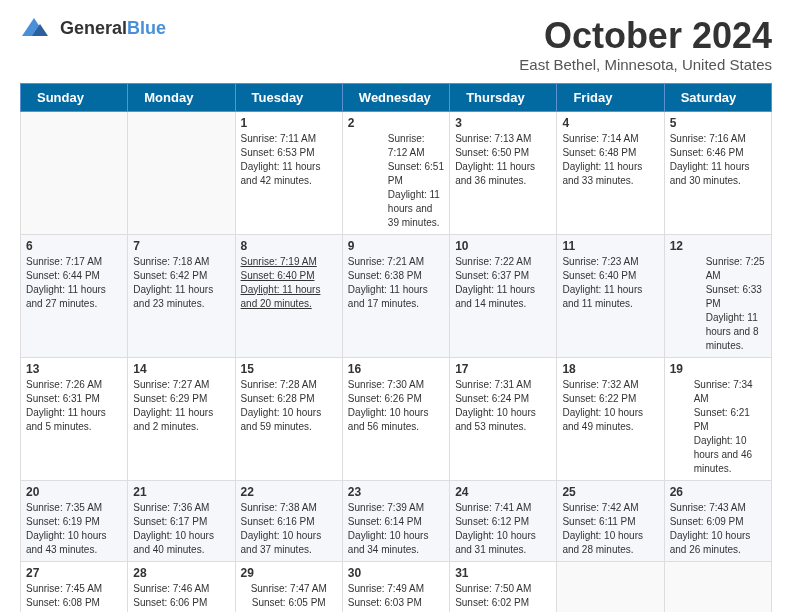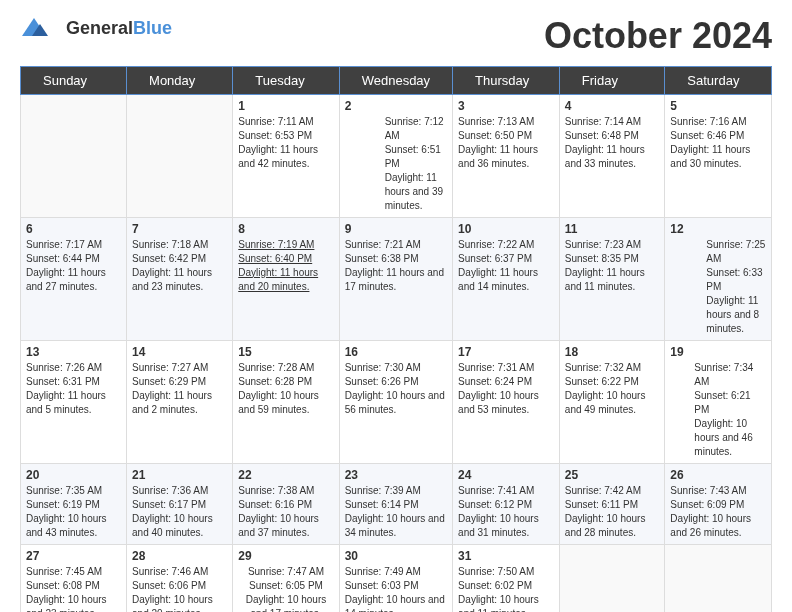--- a/index.html
+++ b/index.html
@@ -12,21 +12,21 @@
     }
     .header {
       display: flex;
       justify-content: space-between;
       align-items: flex-start;
       margin-bottom: 10px;
     }
     .logo {
       display: flex;
       align-items: center;
-      gap: 18px;
+      gap: 12px;
       justify-content: space-between;
     }
     .logo-text-general {
       font-size: 18px;
       font-weight: bold;
       color: #333;
     }
     .logo-text-blue {
       font-size: 18px;
       font-weight: bold;
@@ -48,25 +48,25 @@
     .subtitle {
       font-size: 15px;
       color: #555;
     }
     .calendar {
       width: 100%;
       border-collapse: collapse;
       border: 1px solid #ccc;
     }
     .calendar th {
-      background: #404040;
+      background: #0369a1;
       color: #fff;
       font-size: 13px;
-      font-weight: normal;
-      padding: 6px 22px;
+      font-weight: bold;
+      padding: 6px 16px;
       text-align: left;
       border: 1px solid #5a8fd1;
     }
     .calendar td {
       vertical-align: top;
       border: 1px solid #ddd;
       padding: 4px 5px;
       width: calc(100% / 7);
       min-height: 80px;
       font-size: 10.5px;
@@ -105,20 +105,21 @@
       <polygon points="20,8 28,20 12,20" fill="#2c5f9e"></polygon>
     </svg>
     <div>
       <div>
         <span class="logo-text-general">General</span><span class="logo-text-blue">Blue</span>
       </div>
     </div>
   </div>
   <div class="title-block">
     <div class="main-title">October 2024</div>
+    <div class="subtitle">East Bethel, Minnesota, United States</div>
   </div>
 </div>
 
 <table class="calendar">
   <thead>
     <tr>
     <th>Sunday</th>
         <th>Monday</th>
         <th>Tuesday</th>
         <th>Wednesday</th>
@@ -189,21 +190,21 @@
         </td>
         <td>
           <span class="day-number">10</span>
           <div class="day-info" style="white-space: pre-line;">Sunrise: 7:22 AM
 Sunset: 6:37 PM
 Daylight: 11 hours and 14 minutes.</div>
         </td>
         <td>
           <span class="day-number">11</span>
           <div class="day-info" style="white-space: pre-line;">Sunrise: 7:23 AM
-Sunset: 8:35 PM
+Sunset: 6:40 PM
 Daylight: 11 hours and 11 minutes.</div>
         </td>
         <td>
           <span class="day-number">12</span>
           <div class="day-info" style="white-space: pre-line; margin-left: 36px;">Sunrise: 7:25 AM
 Sunset: 6:33 PM
 Daylight: 11 hours and 8 minutes.</div>
         </td>
       </tr>
       <tr>

